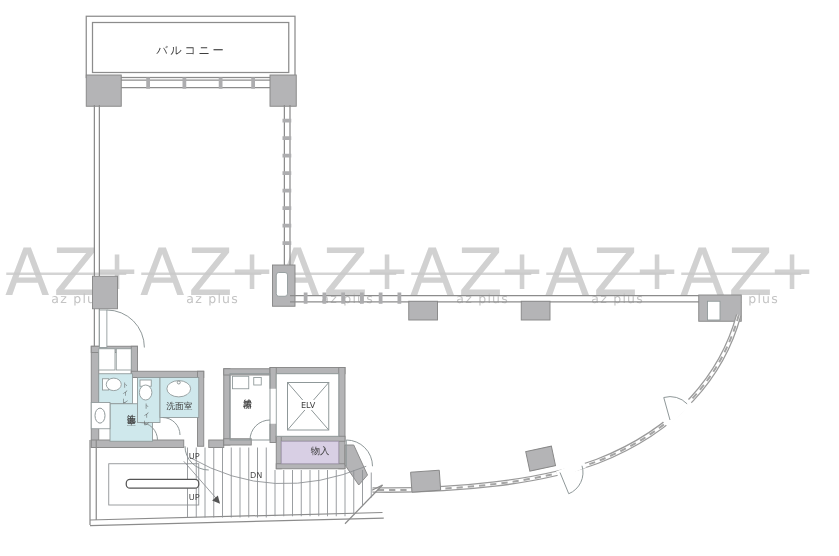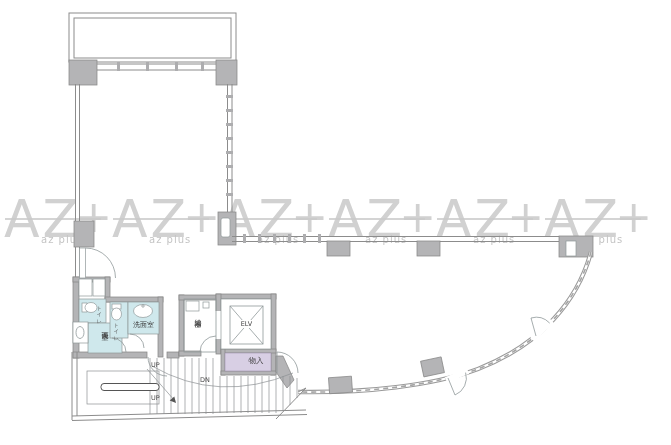--- a/index.html
+++ b/index.html
@@ -189,20 +189,21 @@
       <path class="stair" d="M220 376V413M227 376V413M234 376V413M241 376V413M248 376V413M255 376V413M262 376V413M269 376V413"></path>
       <path class="stair" d="M276 376V413M283 376V411M290 376V405M297 378V398"></path>
       <rect class="stair" x="87" y="371" width="72" height="33"></rect>
       <rect x="101" y="383.5" width="58" height="7" rx="3" fill="#fff" stroke="#555" stroke-width="1"></rect>
       <line class="stair" x1="147" y1="369" x2="175" y2="401"></line>
       <polygon points="176,403 174.3,396.4 169.7,400.4" fill="#555"></polygon>
       <path class="stair" d="M152 366 Q218 404 293 373"></path>
     </g>
   </svg>
 
+  <div class="label ctr" style="left:70px;top:37px;width:166px;font-size:9px;letter-spacing:2px;">バルコニー</div>
   <div class="label v" style="left:96px;top:302px;font-size:5px;color:#555;">トイレ</div>
   <div class="label v" style="left:100px;top:326px;font-size:7px;">洗面室</div>
   <div class="label v" style="left:113px;top:319px;font-size:5px;color:#555;">トイレ</div>
   <div class="label ctr" style="left:128px;top:322px;width:31px;font-size:7px;">洗面室</div>
   <div class="label v" style="left:193px;top:313px;font-size:7px;">給湯器</div>
   <div class="label ctr" style="left:231px;top:321px;width:31px;font-size:6.5px;background:transparent;"><span style="background:#fff;padding:0 1px;text-align:center;">ELV</span></div>
   <div class="label ctr" style="left:225px;top:357px;width:62px;font-size:7.5px;">物入</div>
   <div class="label" style="left:151px;top:362px;font-size:6.5px;color:#4a4a4a;">UP</div>
   <div class="label" style="left:200px;top:377px;font-size:6.5px;color:#4a4a4a;">DN</div>
   <div class="label" style="left:151px;top:395px;font-size:6.5px;color:#4a4a4a;">UP</div>

